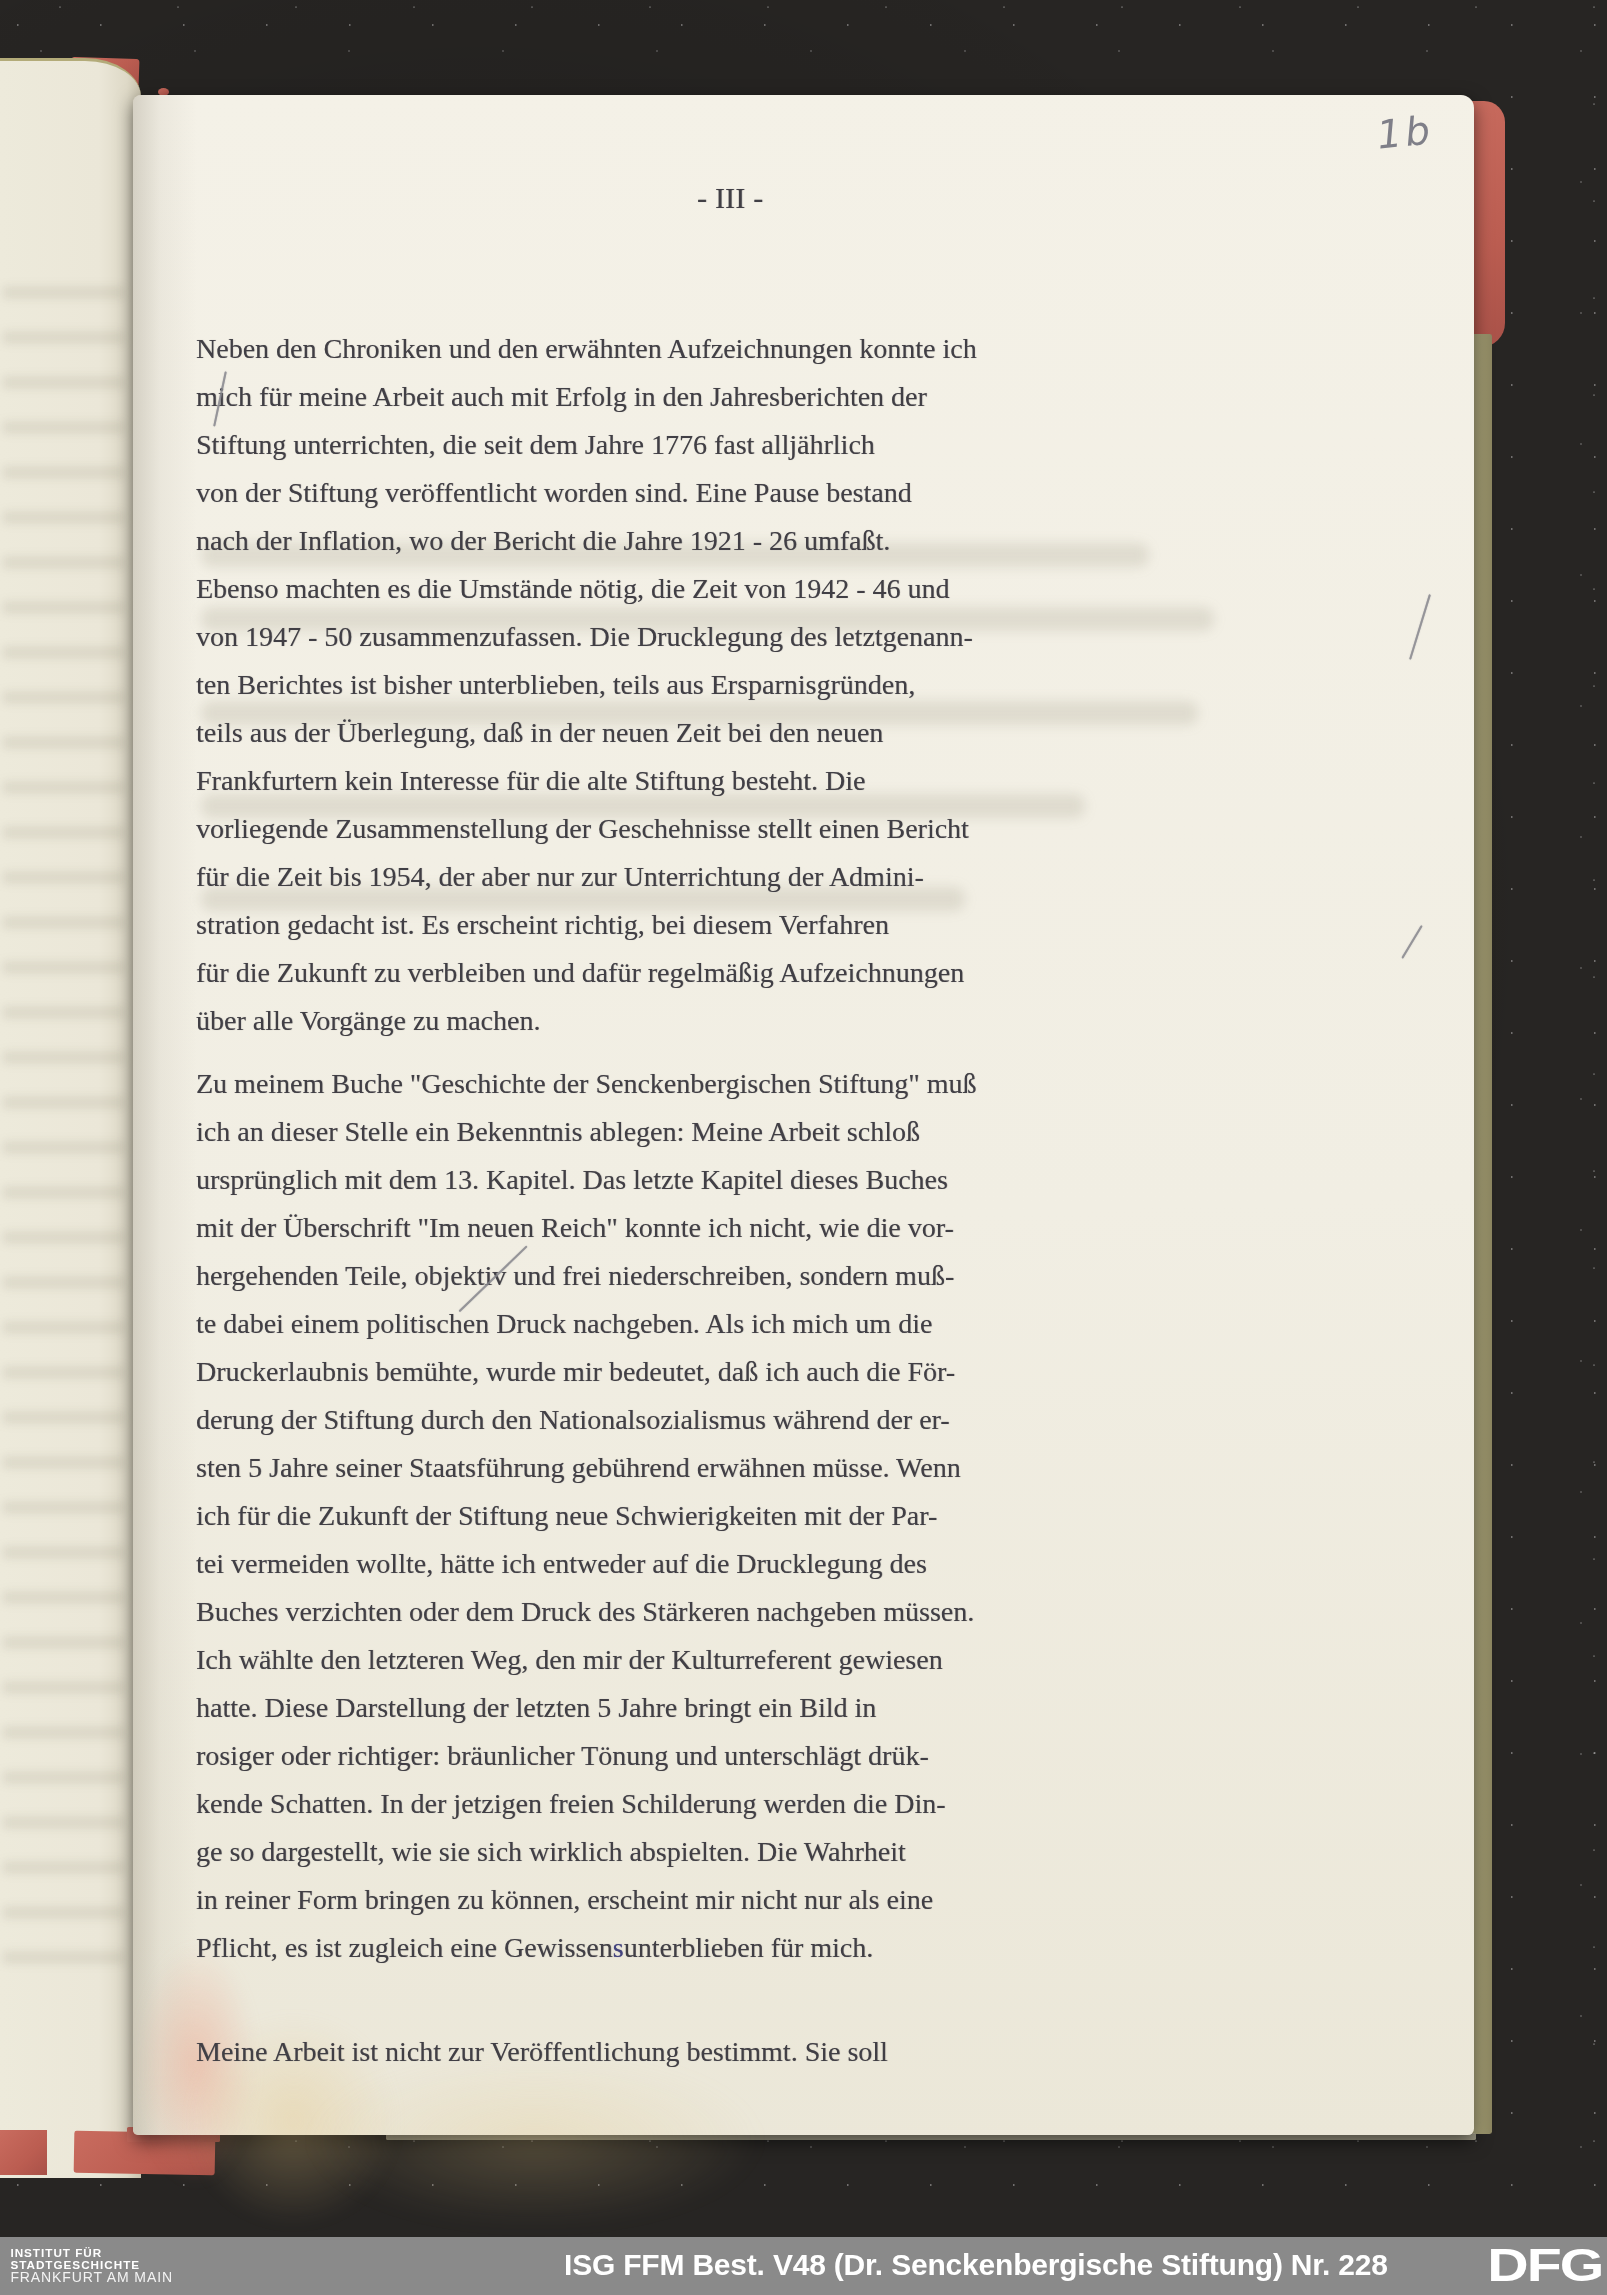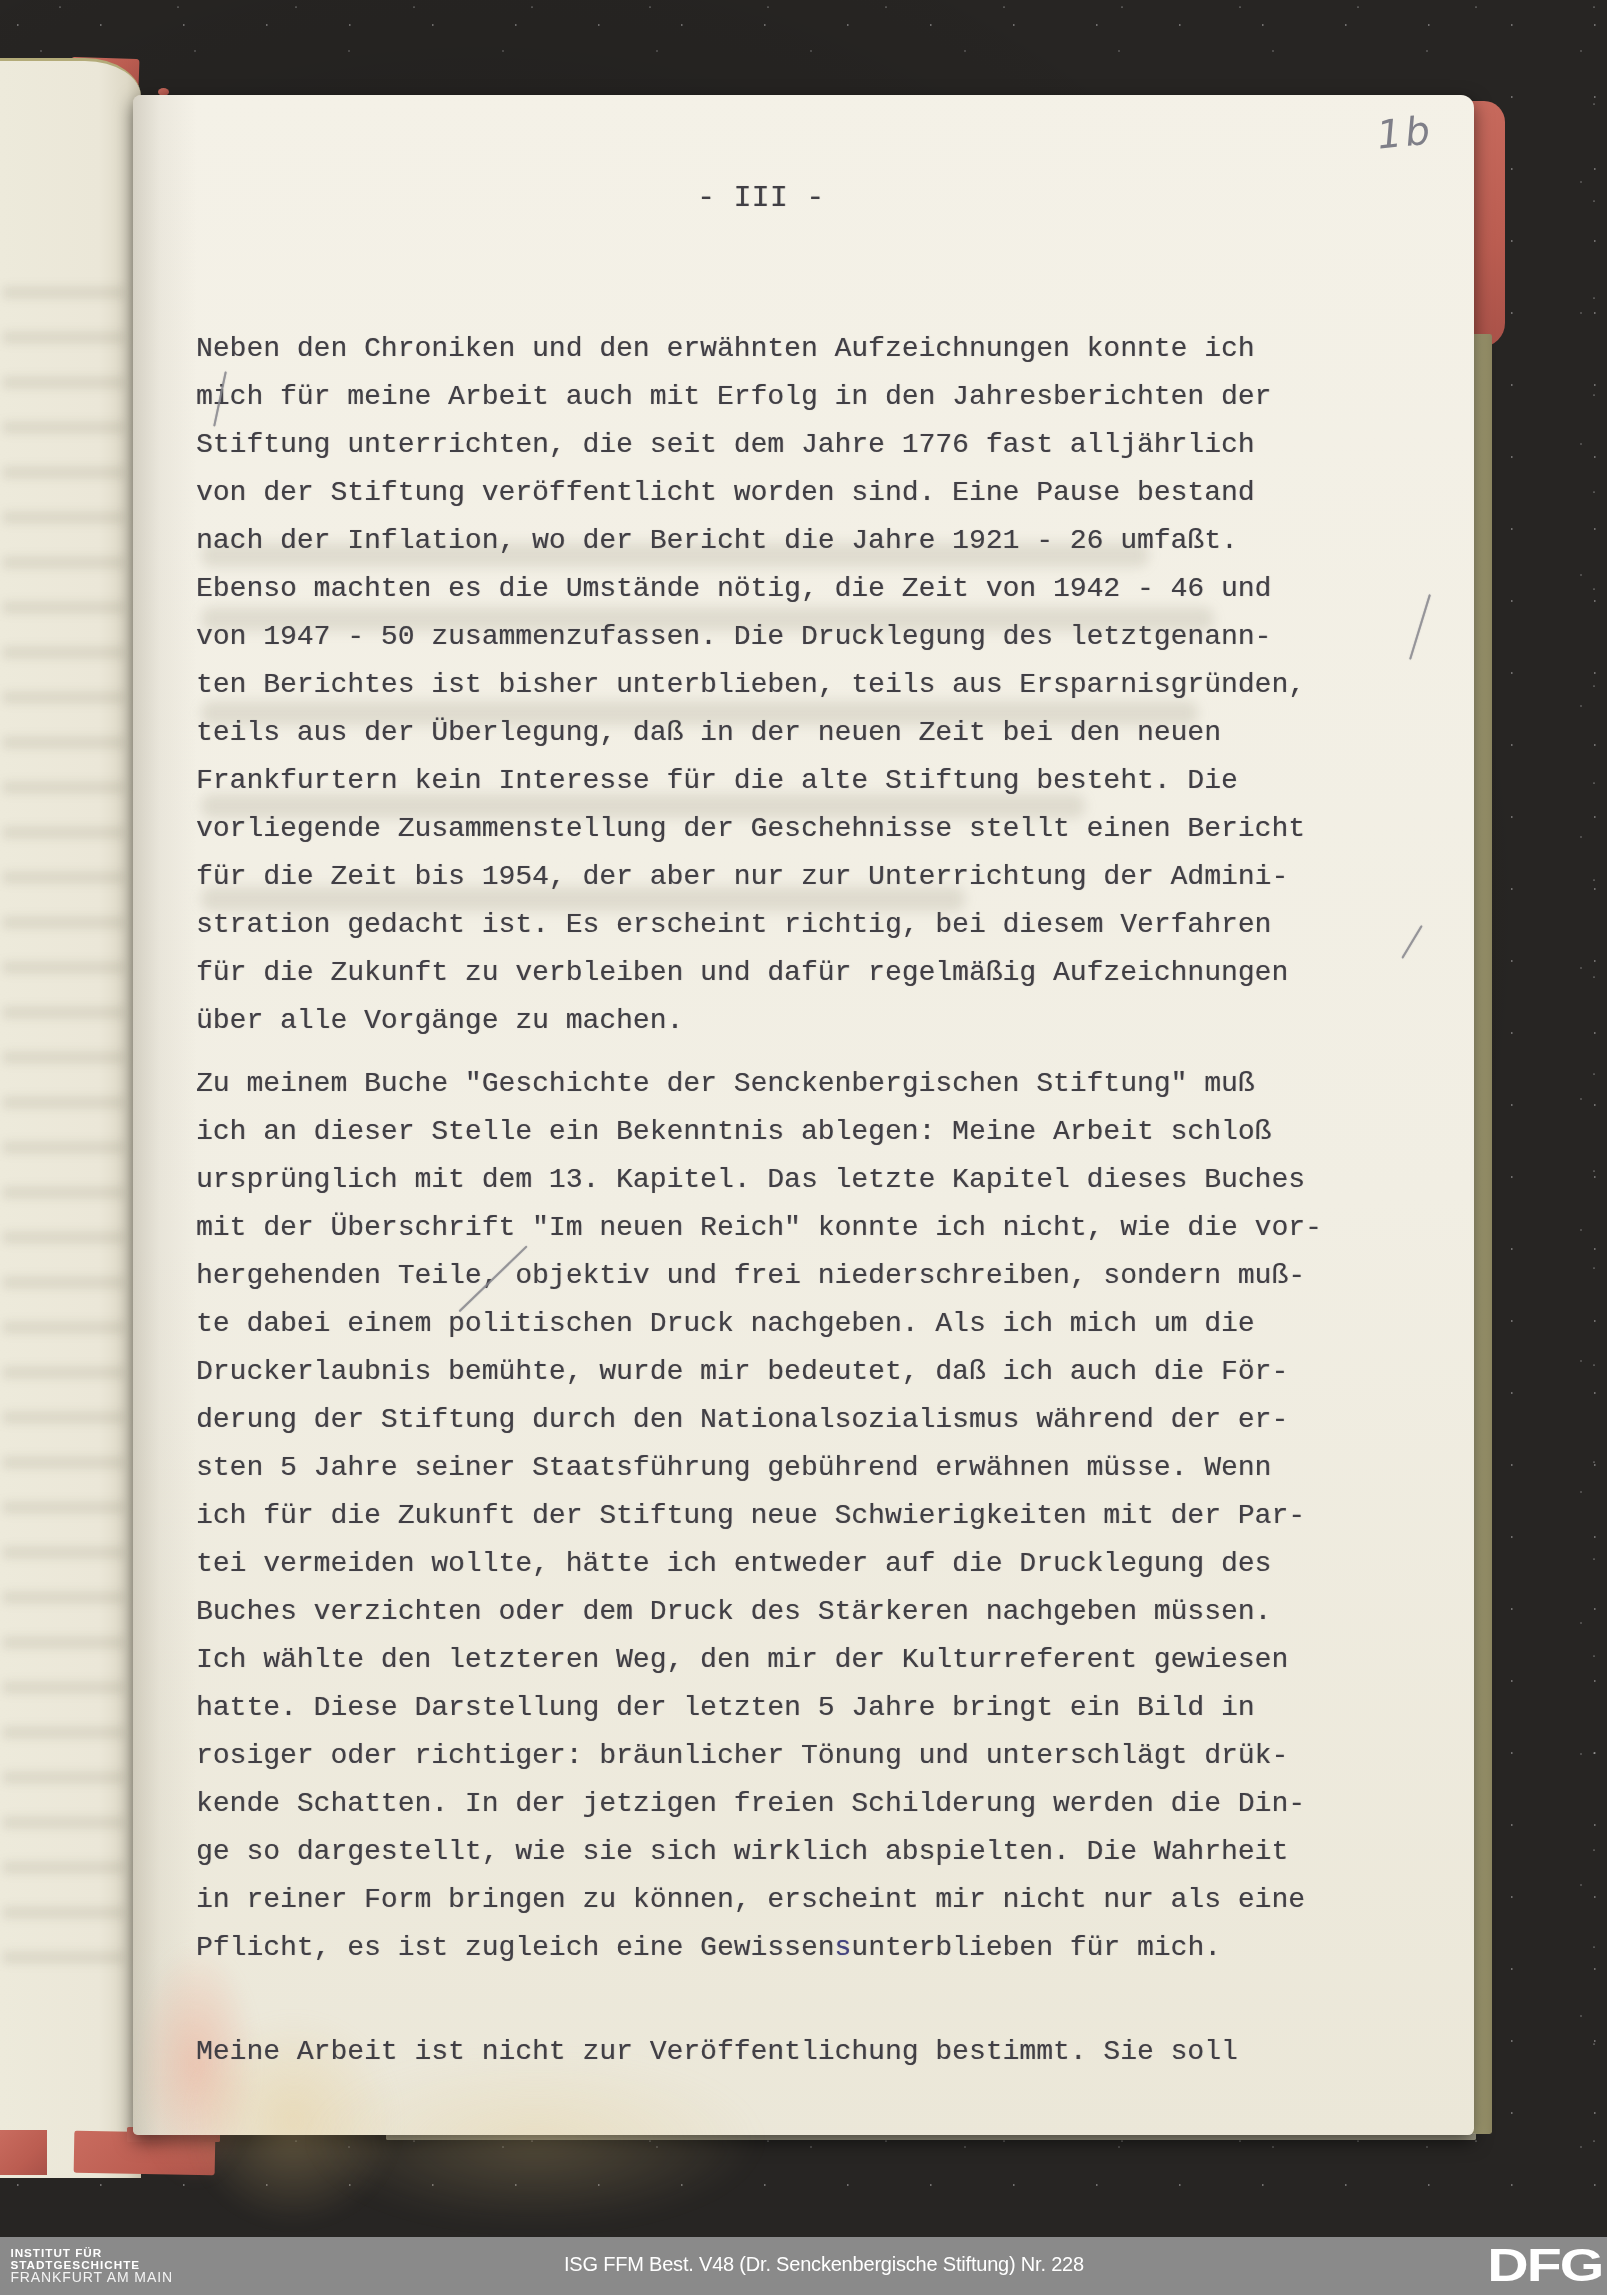--- a/index.html
+++ b/index.html
@@ -68,21 +68,21 @@
   .g3 { left:68px;  top:606px; width:997px; }
   .g4 { left:68px;  top:699px; width:884px; }
   .g5 { left:68px;  top:792px; width:764px;  }
   
   .stain { position:absolute; border-radius:50%; }
   .stain-pink { left:3.2px;   top:1849px; width:121px; height:241px; background:radial-gradient(closest-side, rgba(233,148,122,0.42), rgba(233,148,122,0)); filter:blur(6.4px); }
   .stain-tan  { left:56px;  top:1921px; width:209px; height:209px; background:radial-gradient(closest-side, rgba(226,193,125,0.34), rgba(226,193,125,0)); filter:blur(8px); }
   .stain-band { left:177px; top:1961px; width:450px; height:169px; background:radial-gradient(closest-side, rgba(224,196,130,0.24), rgba(224,196,130,0)); filter:blur(11.3px); }
   
   .typew {
-    font-family:Liberation Mono, monospace;
+    font-family:Liberation Serif, serif;
     color:#413f45;
     text-shadow:0.4px 0.4px 0.7px rgba(65,63,70,0.5);
   }
   .page-number { position:absolute; left:564px; top:88px; font-size:30px; line-height:1; letter-spacing:0.2px; }
   .body-text {
     position:absolute; left:63px; top:182px; width:1258px;
     font-size:28px; line-height:48px; white-space:pre-line;
   }
   .para2 { margin-top:14.5px; }
   .para3 { margin-top:8px; }
@@ -99,21 +99,21 @@
   .slash-3 { left:1278px; top:828px; height:38px;  transform:rotate(31deg); }
   .slash-4 { left:359px;  top:1137px; height:94px; transform:rotate(46deg); }
   
   .footer {
     position:absolute; left:0; top:2237px; width:1607px; height:59px; z-index:10;
     background:#8a8a8a; color:#ffffff;
   }
   .isg-block { position:absolute; left:10.4px; top:10.4px; line-height:1; }
   .isg-l1, .isg-l2 { font-weight:bold; font-size:11.7px; letter-spacing:1px; line-height:12px; }
   .isg-l3 { font-weight:normal; font-size:14px; letter-spacing:0.9px; line-height:11.3px; margin-top:0.8px; color:#f4f4f4; }
-  .citation { position:absolute; left:564px; top:10.4px; font-size:20px; letter-spacing:-0.2px; line-height:35px; font-weight:normal; }
+  .citation { position:absolute; left:564px; top:10.4px; font-size:30px; letter-spacing:-0.2px; line-height:35px; font-weight:bold; }
   .dfg { position:absolute; right:4.8px; top:7.2px; font-weight:bold; font-size:47px; line-height:42px;
          letter-spacing:-1.6px; transform:scaleX(1.22); transform-origin:right center; }
 </style>
 </head>
 <body>
 
 <div id="scene">
 
   <div class="bg-dust"></div>
 

